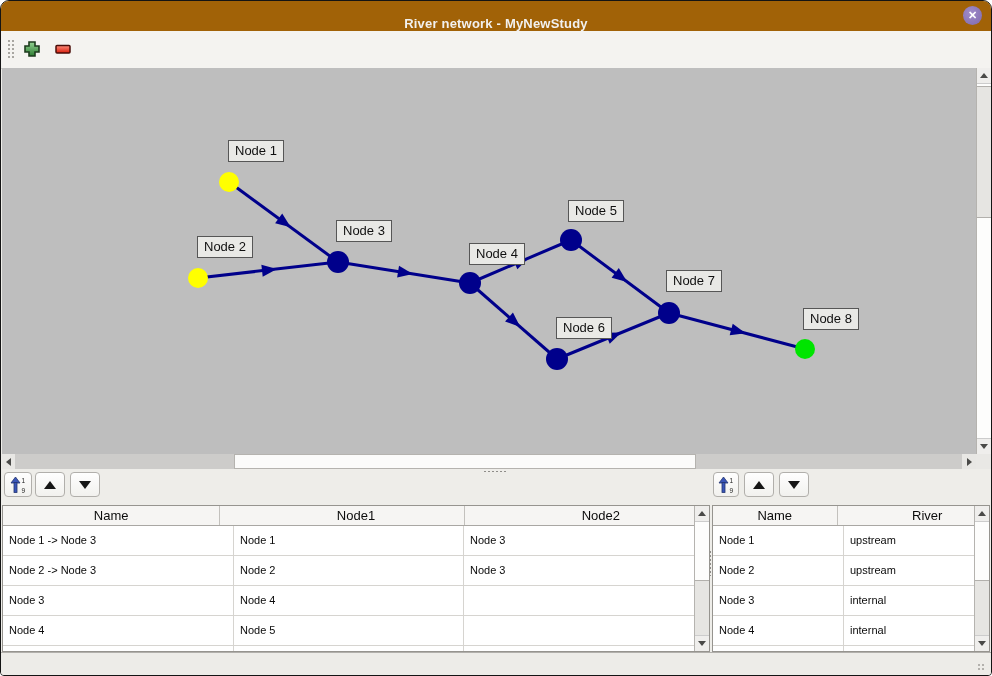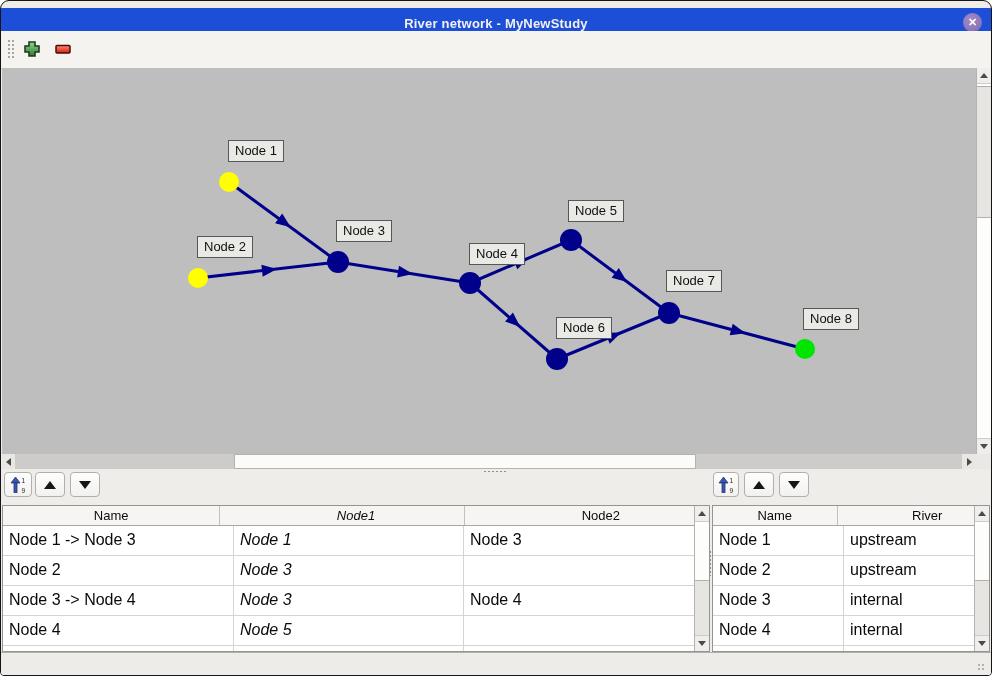--- a/index.html
+++ b/index.html
@@ -1,20 +1,20 @@
 <!DOCTYPE html>
 <html><head>
 <meta charset="utf-8">
 <style>
   html,body{margin:0;padding:0;background:#fff;font-family:"Liberation Sans",sans-serif;}
   .window{position:relative;width:990px;height:674px;border:1px solid #141414;
     border-radius:9px 9px 4px 4px;overflow:hidden;background:#eeede9;}
   
-  .titlebar{position:absolute;left:0;top:7px;width:100%;height:30px;background:#1d4ed8;
-    display:flex;align-items:center;justify-content:center;}
+  .titlebar{position:absolute;left:0;top:0;width:100%;height:30px;background:#a16207;
+    display:flex;align-items:flex-end;justify-content:center;}
   .titlebar .title{color:#f2f1ef;font-size:13px;font-weight:bold;letter-spacing:.2px;}
   .close-btn{position:absolute;right:9px;top:5px;width:19px;height:19px;border-radius:50%;
     background:radial-gradient(circle at 40% 35%,#a08cc9,#7f69ae);display:flex;align-items:center;
     justify-content:center;color:#fff;font-size:11px;font-weight:bold;cursor:default;}
   
   .toolbar{position:absolute;left:0;top:30px;width:100%;height:37px;background:#f4f3f0;
     border-bottom:1px solid #d2d0cc;}
   .grip-v{position:absolute;left:6px;top:8px;width:8px;height:21px;
     background-image:radial-gradient(circle,#a8a6a1 1px,transparent 1.3px);background-size:4px 4px;}
   .tb-btn{position:absolute;top:8px;width:20px;height:20px;display:flex;align-items:center;justify-content:center;}
@@ -50,23 +50,23 @@
     background-image:radial-gradient(circle,#8f8d89 .8px,transparent 1.1px);background-size:4px 3px;}
   .dots-vsplit{position:absolute;left:708px;top:549px;width:5px;height:26px;
     background-image:radial-gradient(circle,#8f8d89 .8px,transparent 1.1px);background-size:3px 4px;}
   
   .tbl{position:absolute;top:504px;height:147px;background:#fff;border:1px solid #96948f;box-sizing:border-box;overflow:hidden;}
   .tbl-left{left:1px;width:708px;}
   .tbl-right{left:711px;width:278px;}
   .thead{display:flex;height:20px;background:#f6f5f3;border-bottom:1px solid #a9a7a3;box-sizing:border-box;gap:28px;}
   .th{font-size:13px;line-height:19px;text-align:center;color:#0c0c0c;border-right:1px solid #c3c1bd;box-sizing:border-box;overflow:hidden;}
   .tbody .tr{display:flex;height:30px;border-bottom:1px solid #d6d4d0;box-sizing:border-box;background:#fff;}
-  .td{font-size:16px;line-height:28px;padding-left:6px;color:#0a0a0a;border-right:1px solid #d6d4d0;box-sizing:border-box;overflow:hidden;white-space:nowrap;}
+  .td{font-size:11px;line-height:28px;padding-left:6px;color:#0a0a0a;border-right:1px solid #d6d4d0;box-sizing:border-box;overflow:hidden;white-space:nowrap;}
   .tbl-left .th:nth-child(1),.tbl-left .td:nth-child(1){width:231px;}
-  .tbl-left .th:nth-child(2),.tbl-left .td:nth-child(2){width:230px;font-style:italic;}
+  .tbl-left .th:nth-child(2),.tbl-left .td:nth-child(2){width:230px;}
   .tbl-left .th:nth-child(3),.tbl-left .td:nth-child(3){width:230px;border-right:none;}
   .tbl-right .th:nth-child(1),.tbl-right .td:nth-child(1){width:131px;}
   .tbl-right .th:nth-child(2),.tbl-right .td:nth-child(2){width:130px;border-right:none;}
   .tblscroll{position:absolute;right:0;top:0;bottom:0;width:15px;background:#fdfdfc;border-left:1px solid #b5b3af;box-sizing:border-box;}
   .tblscroll .btn.up{top:0;border-bottom:1px solid #ccc;}
   .tblscroll .btn.down{bottom:0;border-top:1px solid #ccc;}
   .tblscroll .thumb{position:absolute;left:0;top:74px;width:100%;height:60px;background:#e6e5e2;
     border-top:1px solid #b2b0ac;border-bottom:1px solid #b2b0ac;box-sizing:border-box;}
   
   .footer{position:absolute;left:0;top:651px;width:100%;height:23px;background:#edece8;border-top:1px solid #b1afab;}
@@ -199,25 +199,25 @@
         <div class="th">Node1</div>
         <div class="th">Node2</div>
       </div>
     <div class="tbody">
         <div class="tr">
           <div class="td">Node 1 -&gt; Node 3</div>
           <div class="td">Node 1</div>
           <div class="td">Node 3</div>
         </div>
         <div class="tr">
+          <div class="td">Node 2 -&gt; Node 3</div>
           <div class="td">Node 2</div>
           <div class="td">Node 3</div>
         </div>
         <div class="tr">
-          <div class="td">Node 3 -&gt; Node 4</div>
           <div class="td">Node 3</div>
           <div class="td">Node 4</div>
         </div>
         <div class="tr">
           <div class="td">Node 4</div>
           <div class="td">Node 5</div>
         </div>
         <div class="tr">
           <div class="td"></div>
           <div class="td"></div>

